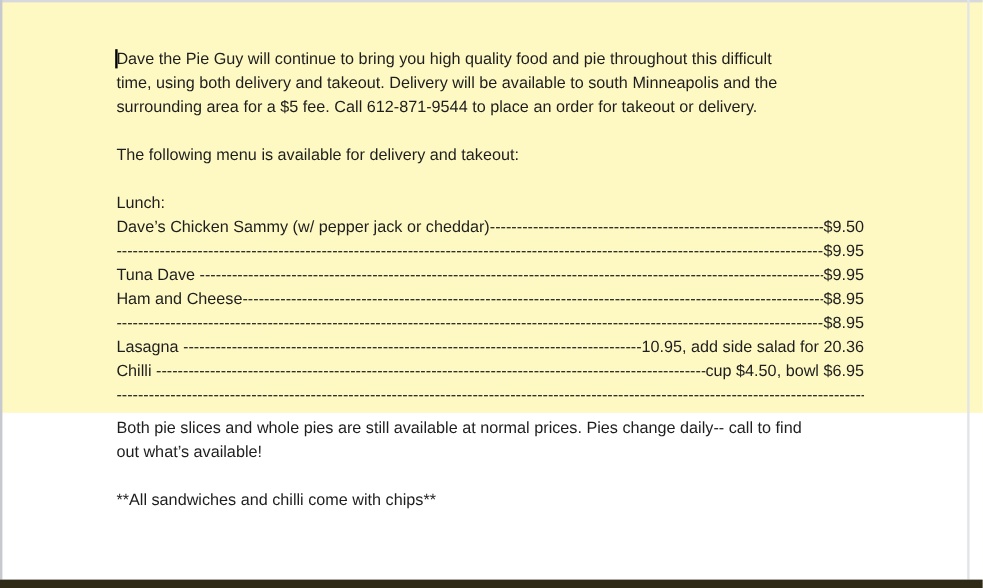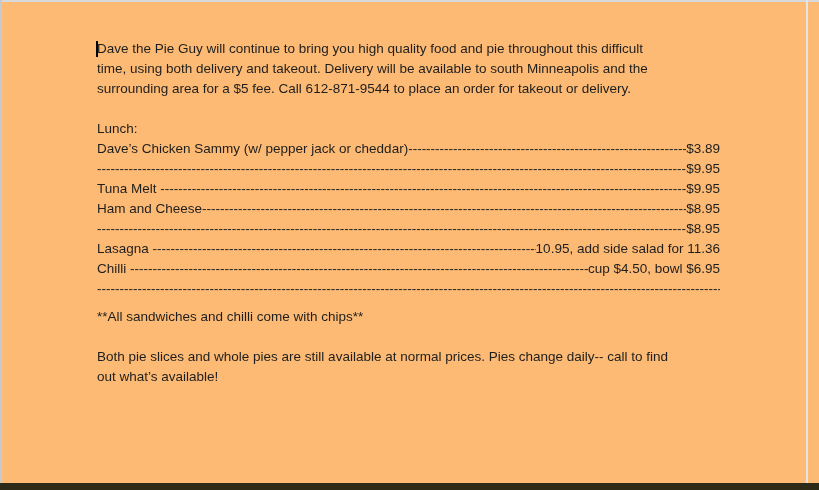--- a/index.html
+++ b/index.html
@@ -4,22 +4,22 @@
 <style>
   * { margin: 0; padding: 0; box-sizing: border-box; }
   html, body {
     width: 819px; height: 490px;
     background: #ffffff;
     font-family: "Liberation Sans", sans-serif;
     overflow: hidden;
   }
   .screen {
     position: relative;
-    width: 819px; height: 490px;
-    background: #fdba74;
+    width: 819px; height: 344px;
+    background: #fef9c3;
   }
   .page-content {
     position: absolute;
     left: 97px; top: 39px;
     width: 623px;
     color: #1e1e1e;
     font-size: 13.5px;
     line-height: 20px;
   }
   .para {
@@ -75,74 +75,75 @@
 
 <div class="screen">
 
   <div class="text-caret" style="background: rgb(0, 0, 0);"></div>
 
   <div class="page-content" style="color: rgb(30, 30, 30);">
     <p class="para">Dave the Pie Guy will continue to bring you high quality food and pie throughout this difficult
 time, using both delivery and takeout. Delivery will be available to south Minneapolis and the
 surrounding area for a $5 fee. Call 612-871-9544 to place an order for takeout or delivery.</p>
 
+    <p class="para">The following menu is available for delivery and takeout:</p>
 
     <div class="menu-block">
       <div class="menu-heading">Lunch:</div>
       <div id="menu-list">
   <div class="menu-row">
     <span class="mi-name">Dave’s Chicken Sammy (w/ pepper jack or cheddar)</span>
     <span class="mi-leader">----------------------------------------------------------------------------------------------------------------------------------------------------------------------------------------------------------------------------------------------------------------------------------------------------------------------------------------------------------------------------------------------------------------</span>
-    <span class="mi-price">$3.89</span>
+    <span class="mi-price">$9.50</span>
   </div>
 
   <div class="menu-row">
     <span class="mi-leader">----------------------------------------------------------------------------------------------------------------------------------------------------------------------------------------------------------------------------------------------------------------------------------------------------------------------------------------------------------------------------------------------------------------</span>
     <span class="mi-price">$9.95</span>
   </div>
 
   <div class="menu-row">
-    <span class="mi-name">Tuna Melt </span>
+    <span class="mi-name">Tuna Dave </span>
     <span class="mi-leader">----------------------------------------------------------------------------------------------------------------------------------------------------------------------------------------------------------------------------------------------------------------------------------------------------------------------------------------------------------------------------------------------------------------</span>
     <span class="mi-price">$9.95</span>
   </div>
 
   <div class="menu-row">
     <span class="mi-name">Ham and Cheese</span>
     <span class="mi-leader">----------------------------------------------------------------------------------------------------------------------------------------------------------------------------------------------------------------------------------------------------------------------------------------------------------------------------------------------------------------------------------------------------------------</span>
     <span class="mi-price">$8.95</span>
   </div>
 
   <div class="menu-row">
     <span class="mi-leader">----------------------------------------------------------------------------------------------------------------------------------------------------------------------------------------------------------------------------------------------------------------------------------------------------------------------------------------------------------------------------------------------------------------</span>
     <span class="mi-price">$8.95</span>
   </div>
 
   <div class="menu-row">
     <span class="mi-name">Lasagna </span>
     <span class="mi-leader">----------------------------------------------------------------------------------------------------------------------------------------------------------------------------------------------------------------------------------------------------------------------------------------------------------------------------------------------------------------------------------------------------------------</span>
-    <span class="mi-price">10.95, add side salad for 11.36</span>
+    <span class="mi-price">10.95, add side salad for 20.36</span>
   </div>
 
   <div class="menu-row">
     <span class="mi-name">Chilli </span>
     <span class="mi-leader">----------------------------------------------------------------------------------------------------------------------------------------------------------------------------------------------------------------------------------------------------------------------------------------------------------------------------------------------------------------------------------------------------------------</span>
     <span class="mi-price">cup $4.50, bowl $6.95</span>
   </div>
 
   <div class="menu-row">
     <span class="mi-leader">----------------------------------------------------------------------------------------------------------------------------------------------------------------------------------------------------------------------------------------------------------------------------------------------------------------------------------------------------------------------------------------------------------------</span>
   </div>
 </div>
     </div>
 
-    <p class="para">**All sandwiches and chilli come with chips**</p>
-
     <p class="para">Both pie slices and whole pies are still available at normal prices. Pies change daily-- call to find
 out what’s available!</p>
+
+    <p class="para">**All sandwiches and chilli come with chips**</p>
   </div>
 
   <div class="edge-top" style="background: rgb(215, 217, 220);"></div>
   <div class="edge-left" style="background: rgb(198, 201, 205);"></div>
   <div class="edge-right" style="background: rgb(226, 228, 230);"></div>
   <div class="bottom-bar" style="background: rgb(47, 41, 23);"></div>
 
 </div>
 
 </body></html>

